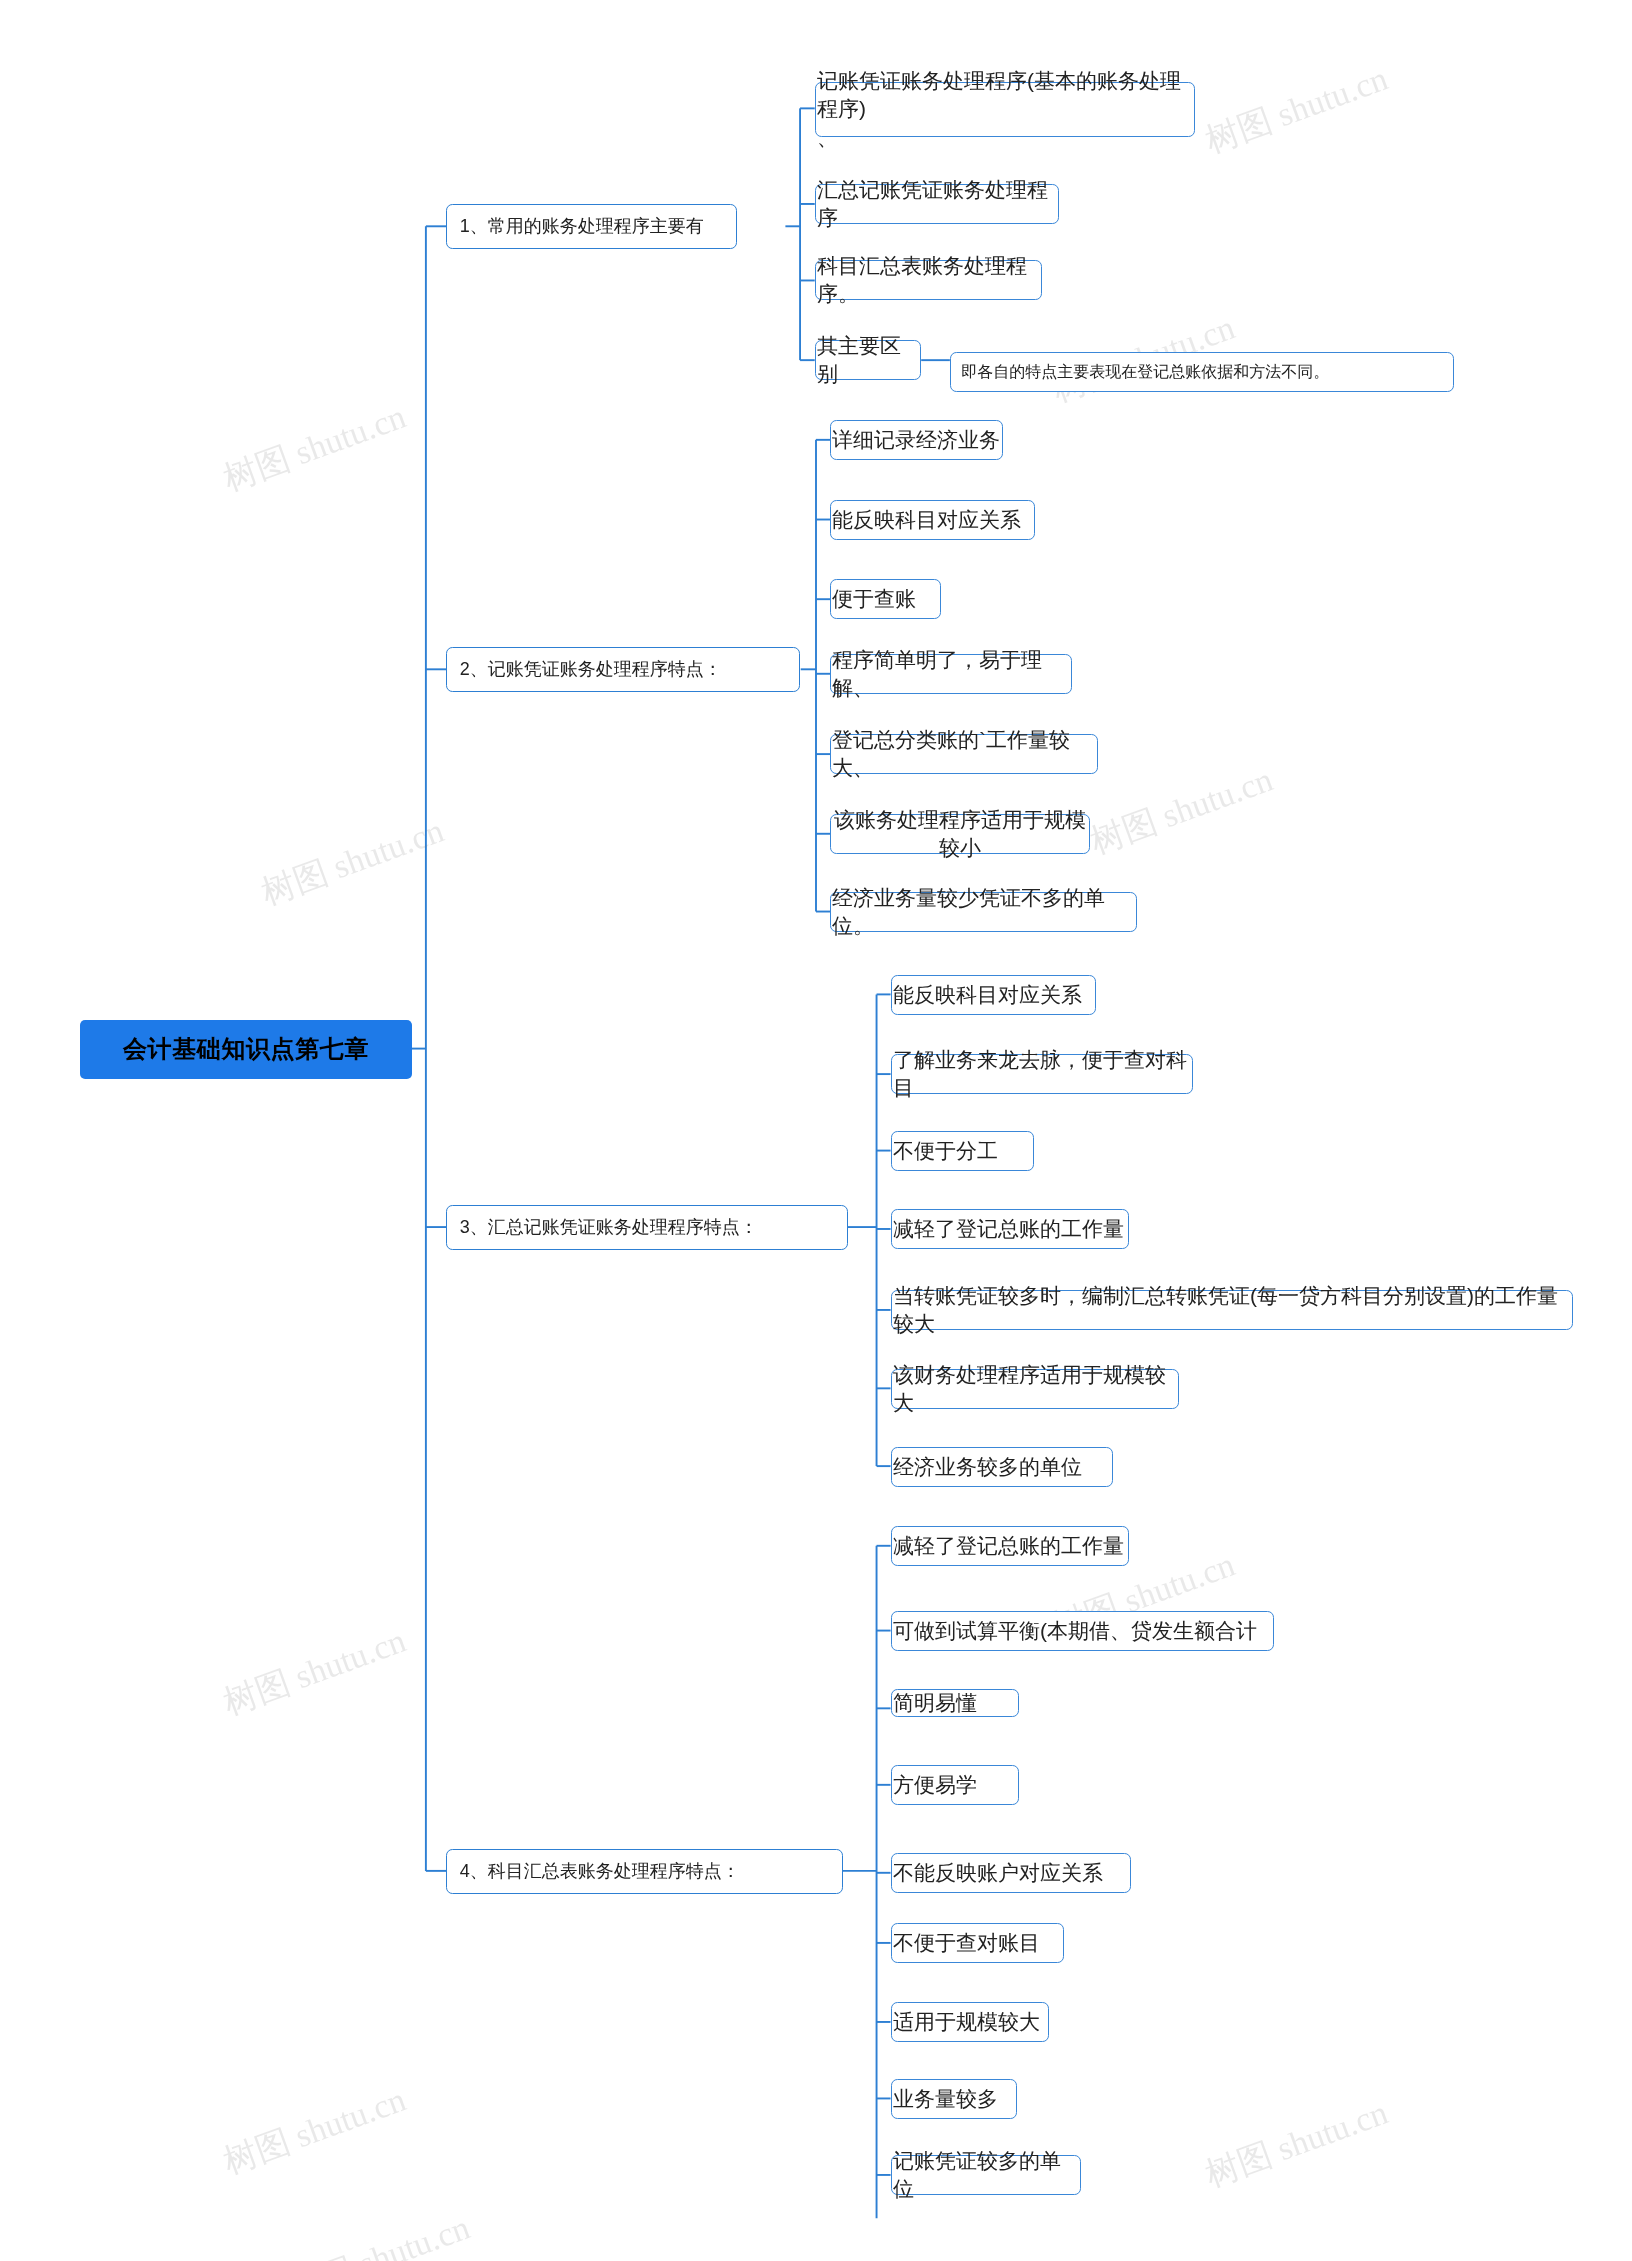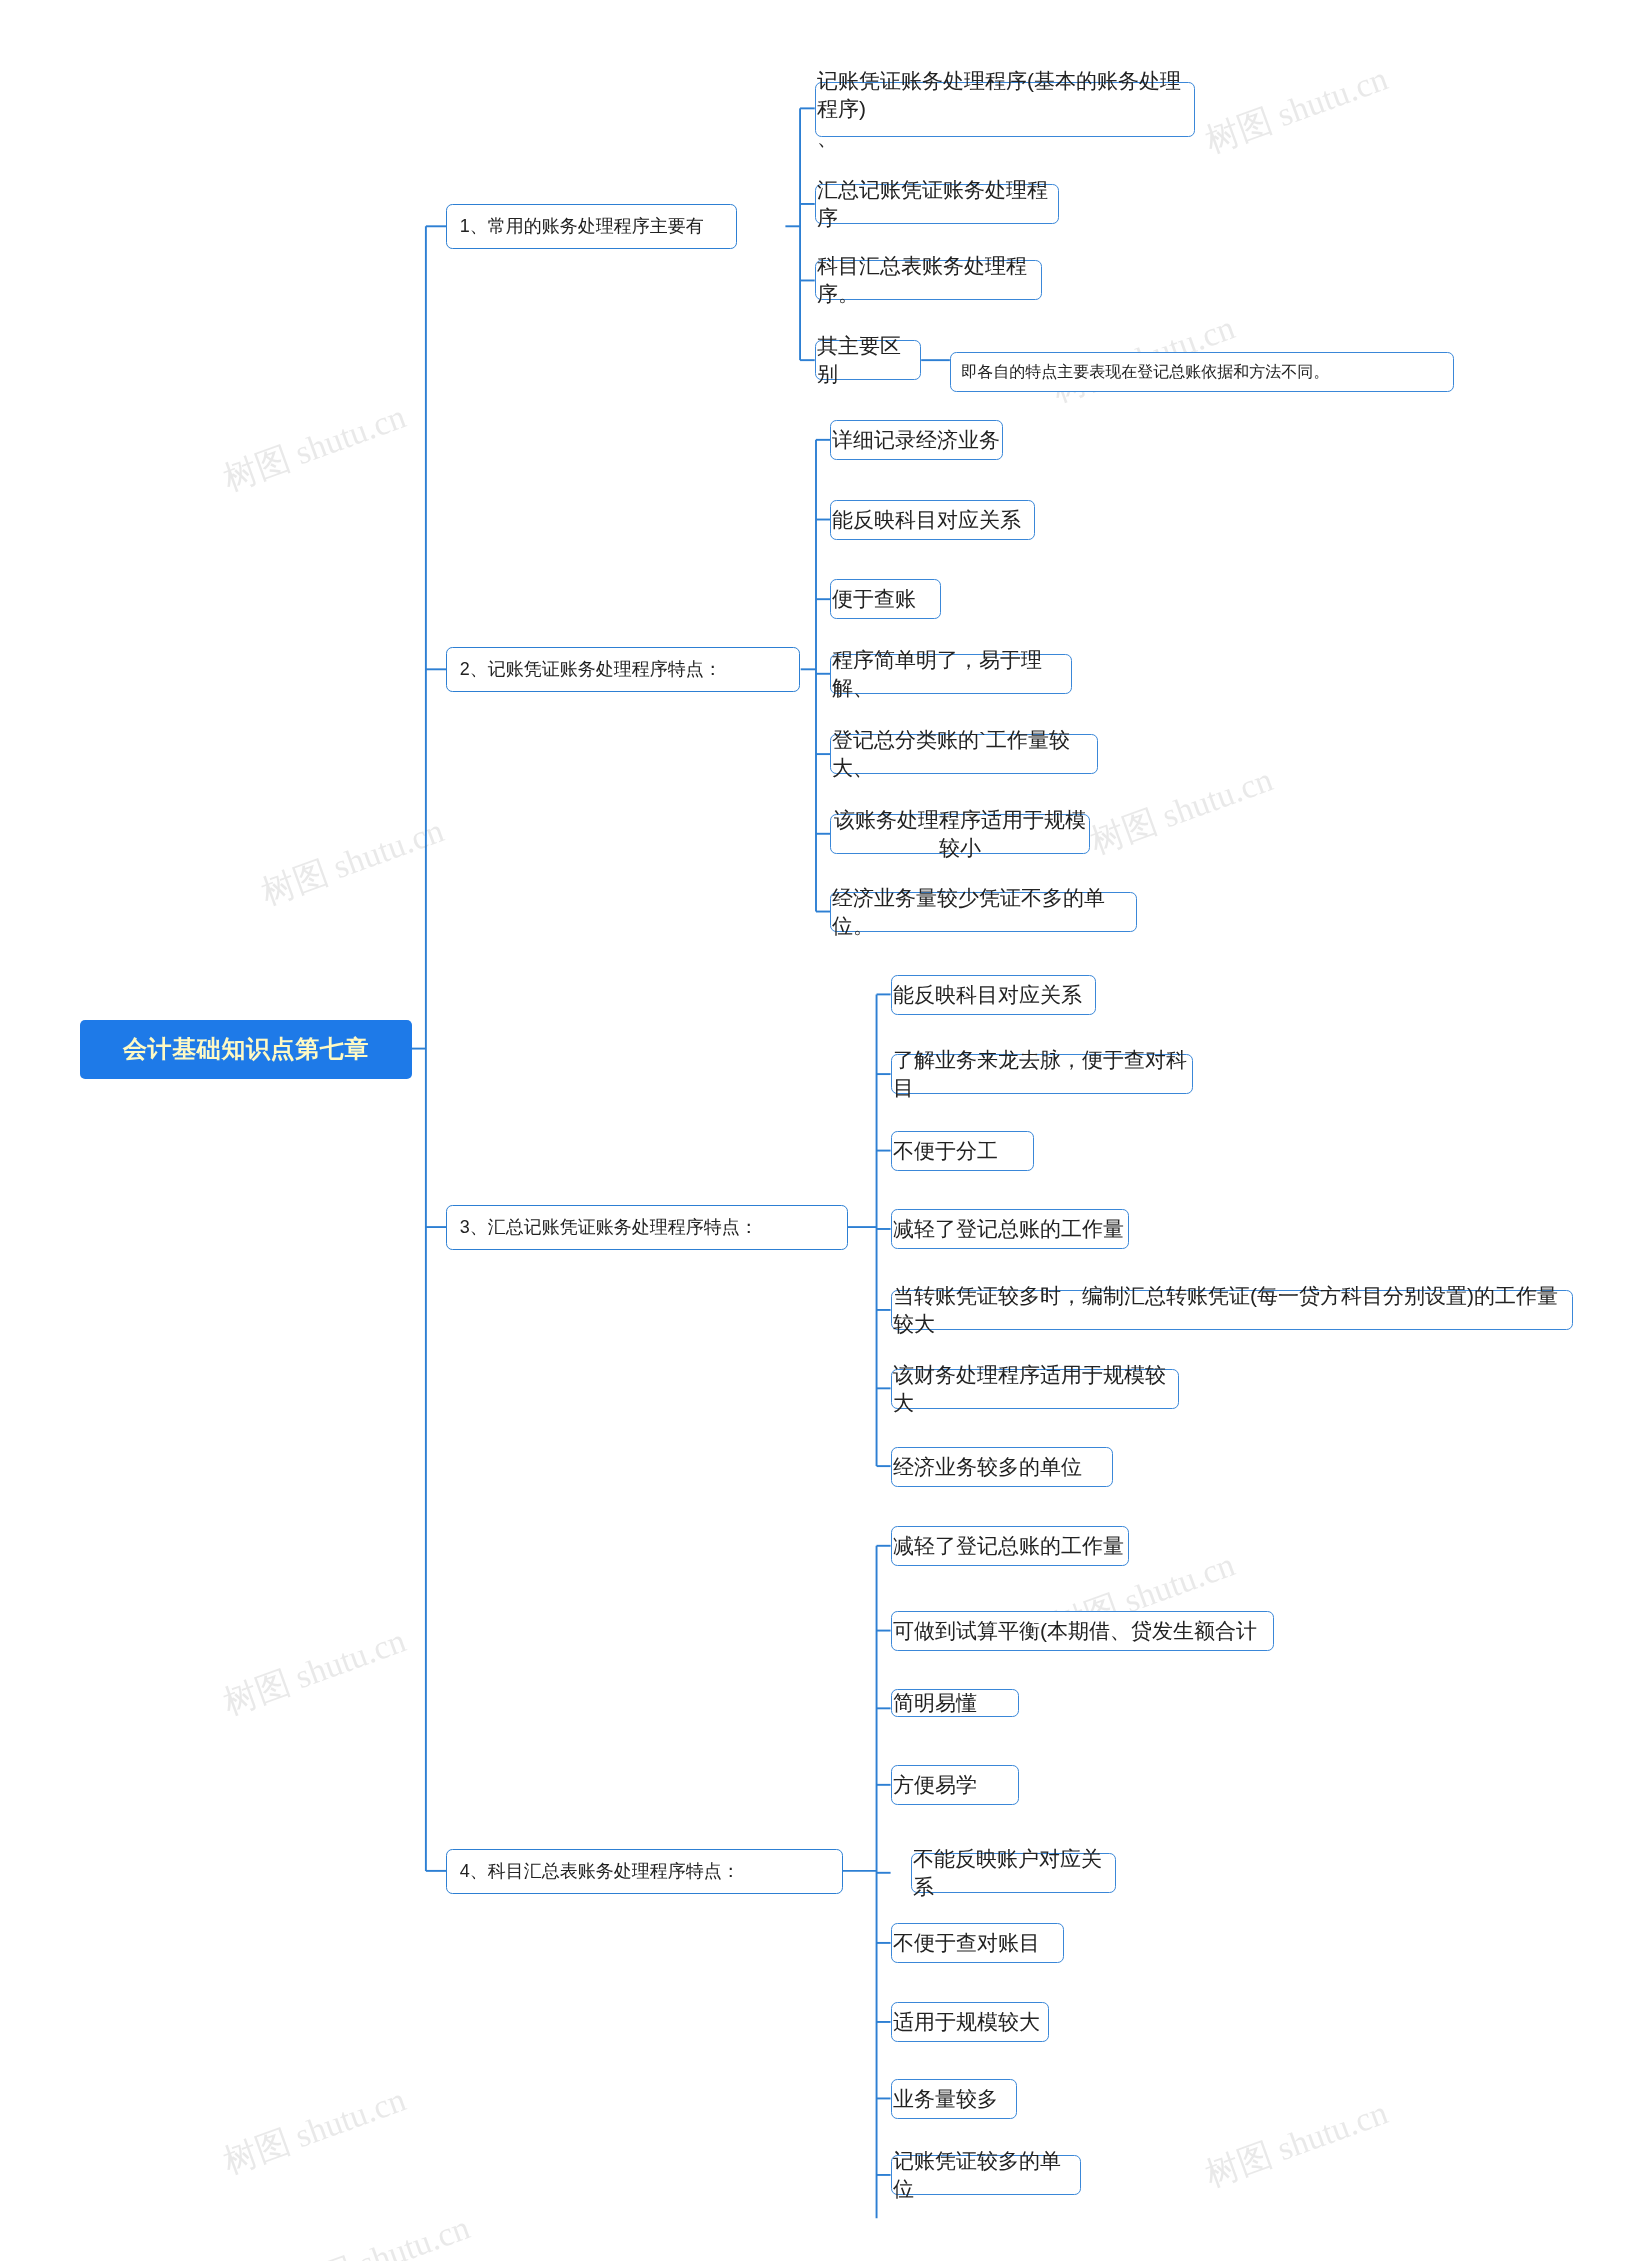--- a/index.html
+++ b/index.html
@@ -38,21 +38,21 @@
     line-height: 1.35;
     padding: 7.7px 11.5px;
     white-space: pre-wrap;
     display: flex;
     align-items: center;
   }
   .root {
     background: #1e7ae8;
     border: none;
     border-radius: 5.1px;
-    color: #fef9c3;
+    color: #000000;
     font-size: 24px;
     font-weight: 600;
     padding: 12.8px 16.6px;
     letter-spacing: 0.6px;
   }
   .lvl1 {
     font-size: 18px;
     border-width: 1.3px;
     border-color: #2d7fd3;
     padding: 10.2px 12.8px;
@@ -179,20 +179,20 @@
   <div class="node lvl2" style="left:891px; top:1290px; width:682px; height:40px;">当转账凭证较多时，编制汇总转账凭证(每一贷方科目分别设置)的工作量较大</div>
   <div class="node lvl2" style="left:891px; top:1369px; width:288px; height:40px;">该财务处理程序适用于规模较大</div>
   <div class="node lvl2" style="left:891px; top:1447px; width:222px; height:40px;">经济业务较多的单位</div>
 
   <div class="node lvl1" style="left:446px; top:1849px; width:397px; height:45px;">4、科目汇总表账务处理程序特点：</div>
 
   <div class="node lvl2" style="left:891px; top:1526px; width:238px; height:40px;">减轻了登记总账的工作量</div>
   <div class="node lvl2" style="left:891px; top:1611px; width:383px; height:40px;">可做到试算平衡(本期借、贷发生额合计</div>
   <div class="node lvl2" style="left:891px; top:1689px; width:128px; height:28px;">简明易懂</div>
   <div class="node lvl2" style="left:891px; top:1765px; width:128px; height:40px;">方便易学</div>
-  <div class="node lvl2" style="left:891px; top:1853px; width:205px; height:40px;margin-left:20px;">不能反映账户对应关系</div>
+  <div class="node lvl2" style="left:891px; top:1853px; width:240px; height:40px;">不能反映账户对应关系</div>
   <div class="node lvl2" style="left:891px; top:1923px; width:173px; height:40px;">不便于查对账目</div>
   <div class="node lvl2" style="left:891px; top:2002px; width:158px; height:40px;">适用于规模较大</div>
   <div class="node lvl2" style="left:891px; top:2079px; width:126px; height:40px;">业务量较多</div>
   <div class="node lvl2" style="left:891px; top:2155px; width:190px; height:40px;">记账凭证较多的单位</div>
 
 </div>
 
 
 </body></html>

